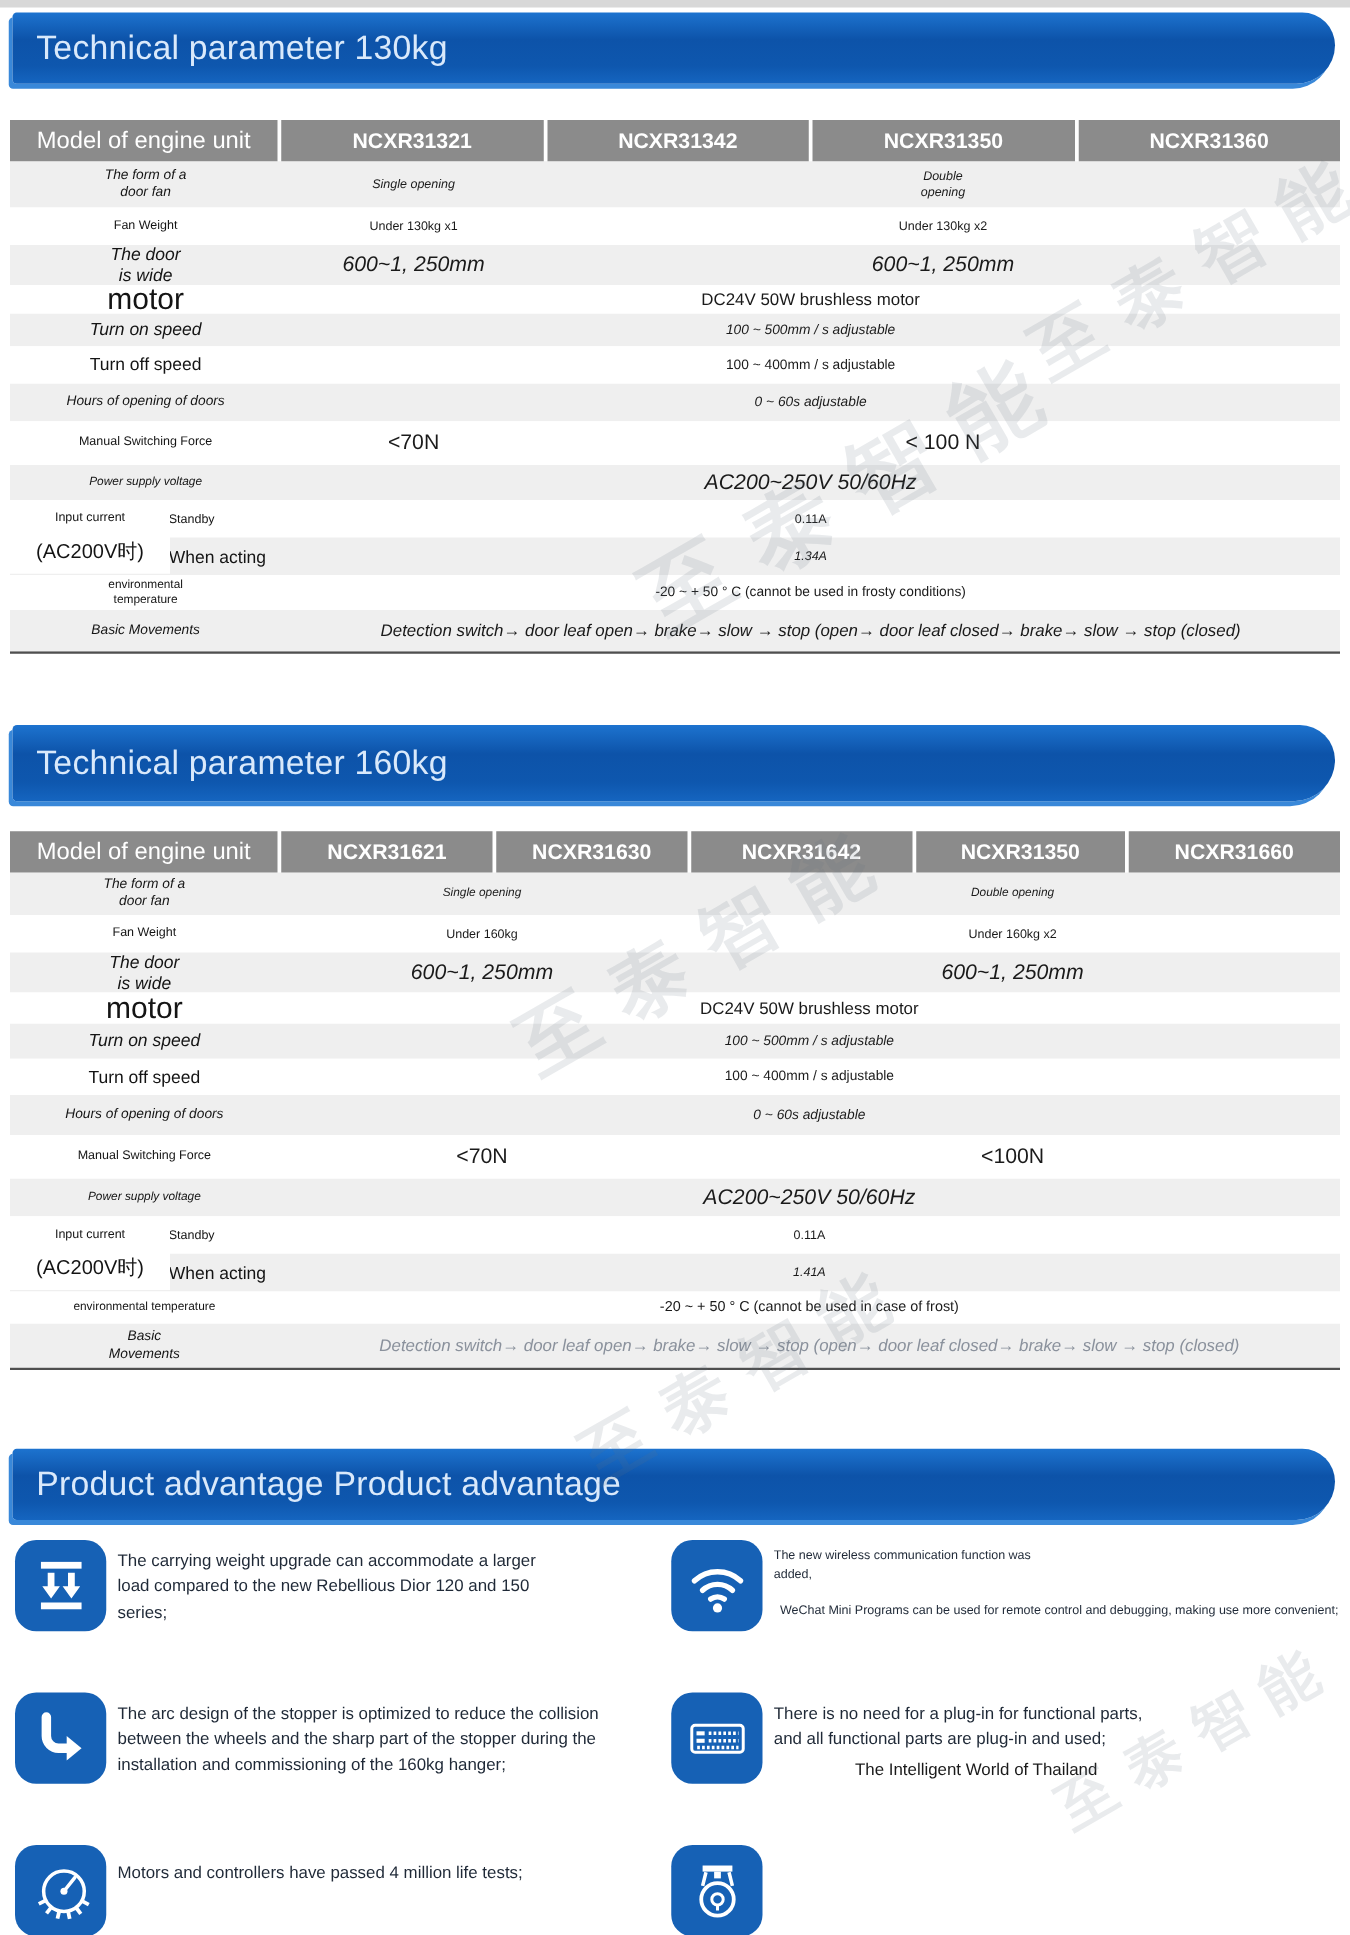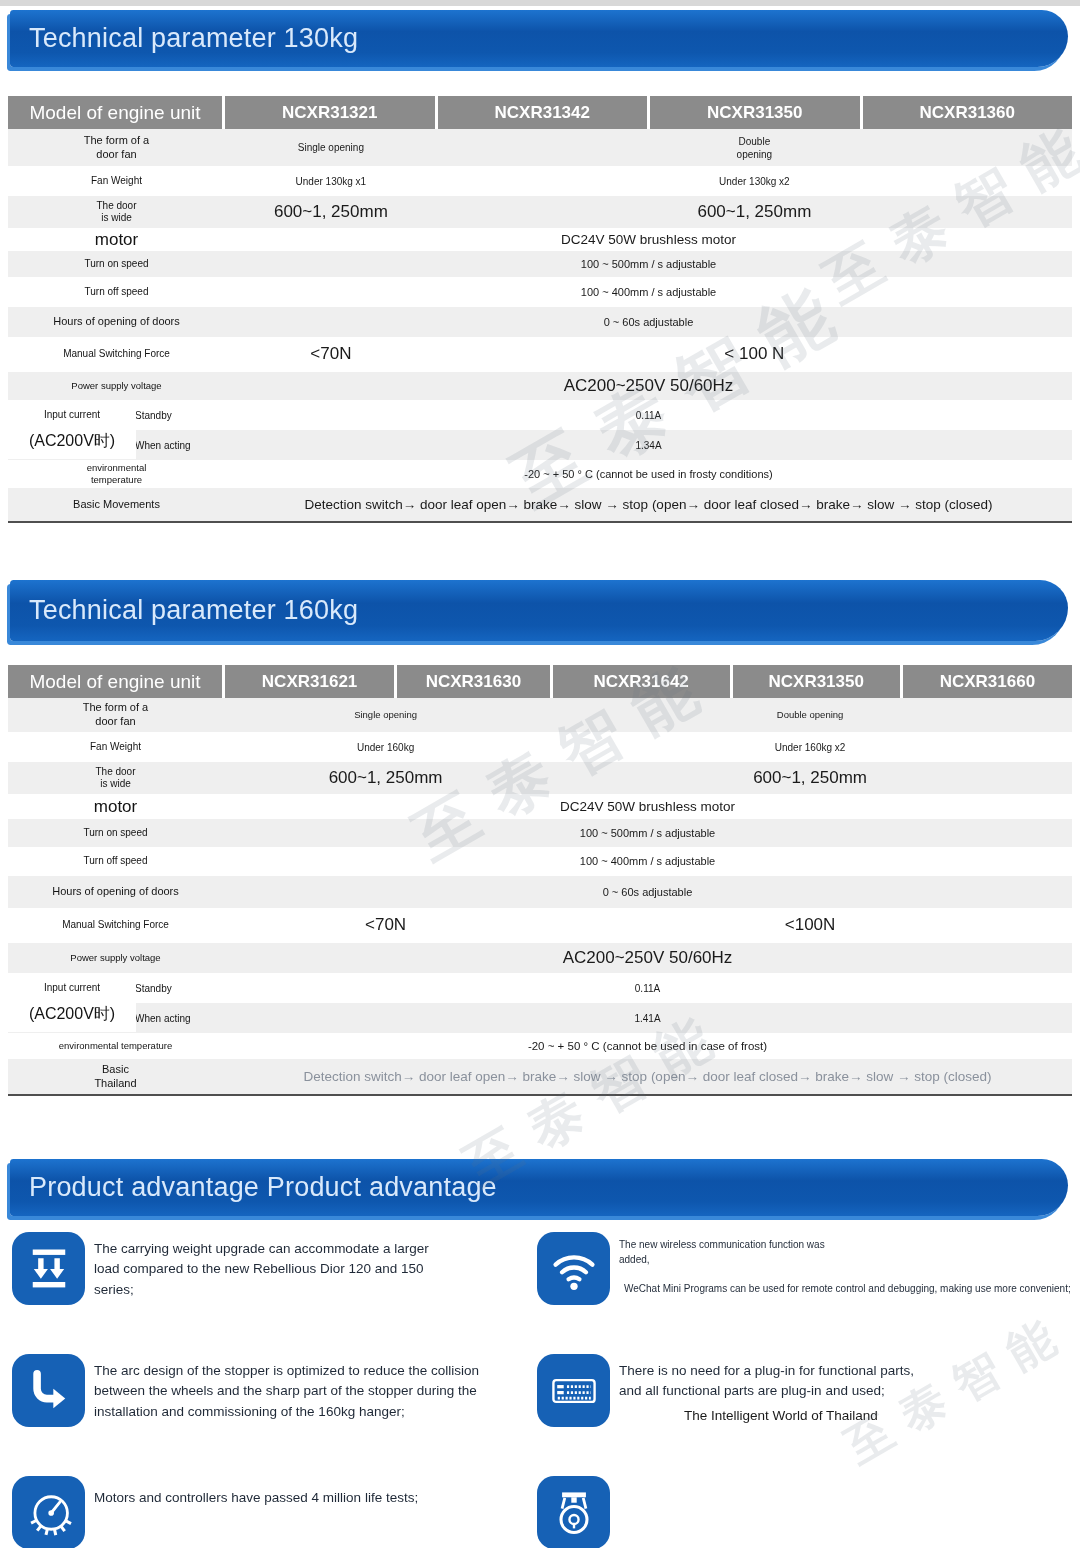--- a/index.html
+++ b/index.html
@@ -29,41 +29,41 @@
   .thead .hlab {
     width:214px; background:#8b8b8b; color:#fff; font-size:19px;
     display:flex; align-items:center; justify-content:center;
   }
   .thead .hc {
     flex:1; background:#8b8b8b; color:#fff; font-weight:bold; font-size:17px;
     display:flex; align-items:center; justify-content:center;
   }
   .t160 .hc1{flex:172;} .t160 .hc2{flex:155;} .t160 .hc3{flex:180;} .t160 .hc4{flex:170;} .t160 .hc5{flex:172;}
   .trow { display:flex; }
-  .band-g { background:#efefef; }
+  .band-g { background:#efefef;font-style:italic; }
   .band-w { background:#ffffff; }
   .lab {
     width:217px; display:flex; align-items:center; justify-content:center;
     text-align:center; white-space:pre-line; line-height:1.25; color:#141414;
   }
   .t160 .lab { width:215px; }
   .vals { flex:1; display:flex; }
   .vc { display:flex; align-items:center; justify-content:center; text-align:center; line-height:1.3; }
   .t130 .v1 { width:25%; } .t130 .v2 { width:75%; }
   .t160 .v1 { width:38.3%; } .t160 .v2 { width:61.7%; }
   .vfull { width:100%; }
   .vc.wsp { white-space:pre-line; }
   .gray-val { color:#8a919c; }
 
   .h23{height:23px}.h25{height:25px}.h26{height:26px}.h28{height:28px}.h29{height:29px}
   .h30{height:30px}.h32{height:32px}.h33{height:33px}.h34{height:34px}.h35{height:35px}.h37{height:37px}
 
   .f9{font-size:9.5px}.f10{font-size:10px}.f11{font-size:11px}.f115{font-size:11.5px}
-  .f12{font-size:10px}.f14{font-size:13.5px}.f15{font-size:10px}.f16{font-size:16px}
-  .f17{font-size:17px}.f18{font-size:17px}
+  .f12{font-size:14px}.f14{font-size:13.5px}.f15{font-size:10px}.f16{font-size:16px}
+  .f17{font-size:17px}.f18{font-size:24px}
 
   
   .input-block { position:relative; }
   .input-block .sub {
     position:absolute; left:127px; top:0; bottom:0;
     display:flex; align-items:center; color:#141414;
   }
   .ic-box {
     position:absolute; left:0; top:1px; bottom:1px; width:128px; background:#fff;
     display:flex; flex-direction:column; justify-content:space-around; align-items:center;
@@ -329,21 +329,21 @@
 
   <div class="trow h26 band-w">
     <div class="lab f9">environmental temperature</div>
     <div class="vals">
         <div class="vc vfull f115">-20 ~ + 50 ° C (cannot be used in case of frost)</div>
       </div>
   </div>
 
   <div class="trow h35 band-g">
     <div class="lab f11">Basic
-Thailand</div>
+Movements</div>
     <div class="vals">
         <div class="vc vfull f14 gray-val">Detection switch→ door leaf open→ brake→ slow → stop (open→ door leaf closed→ brake→ slow → stop (closed)</div>
       </div>
   </div>
 </div>
 
 <div class="banner b3">
   <span>Product advantage Product advantage</span>
 </div>
 

